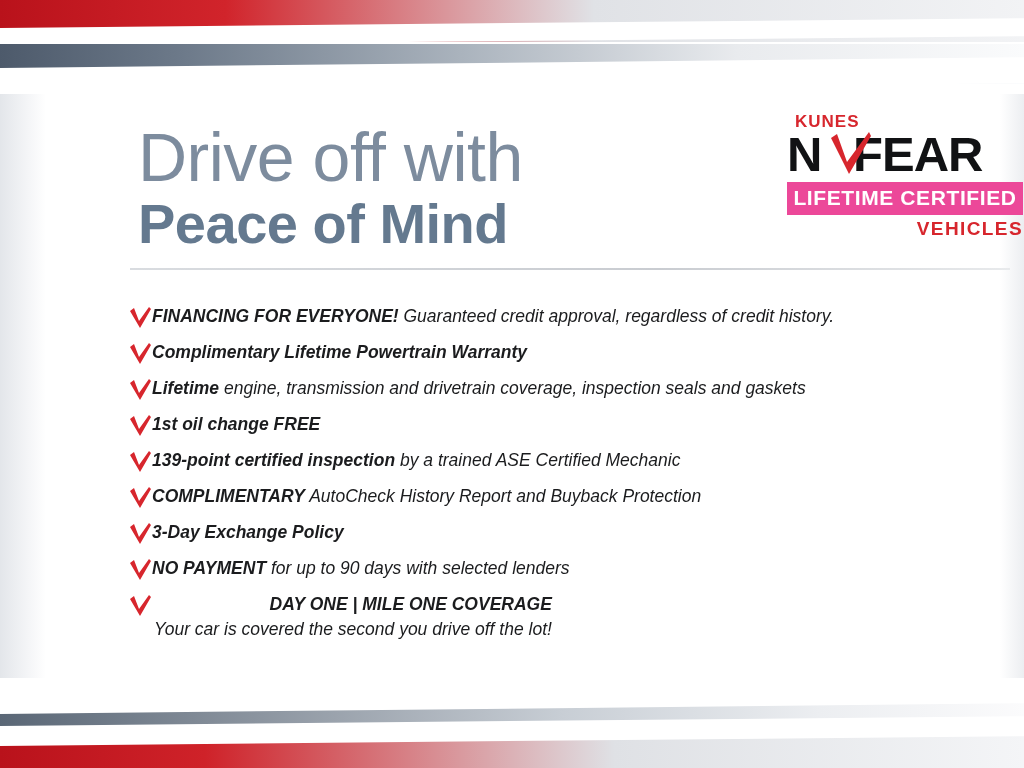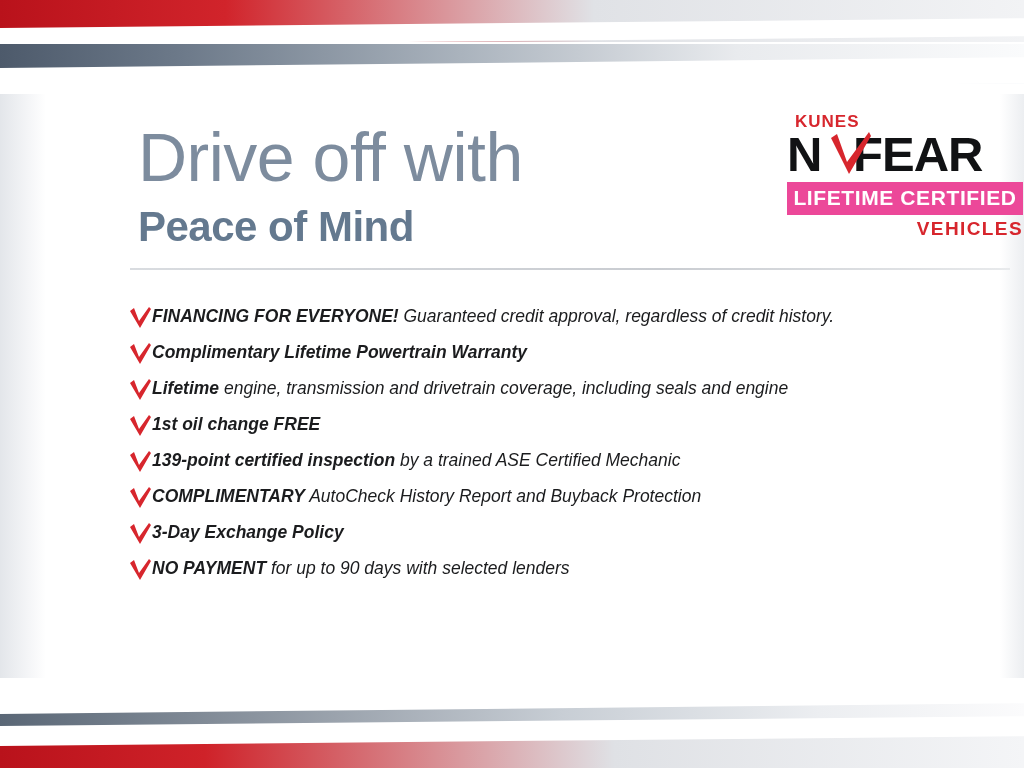--- a/index.html
+++ b/index.html
@@ -123,26 +123,26 @@
   }
   .headline .l1 {
     font-size: 68px;
     font-weight: 400;
     color: #7d8c9e;
     letter-spacing: -0.5px;
     line-height: 1.05;
     white-space: nowrap;
   }
   .headline .l2 {
-    font-size: 42px;
+    font-size: 56px;
     font-weight: 700;
     color: #64798f;
     letter-spacing: -0.5px;
     line-height: 1.12;
-    margin-top: 10px;
+    margin-top: 0;
     white-space: nowrap;
   }
 
   .divider {
     position: absolute;
     left: 130px;
     top: 268px;
     width: 880px;
     height: 2px;
     background: linear-gradient(90deg, #d9dce0 0%, #c9ccd1 60%, #e8eaec 100%);
@@ -299,21 +299,21 @@
       </span>
     </div>
 
     <div class="bullet">
       <span class="tick">
         <svg viewBox="0 0 24 22" width="24" height="22" aria-hidden="true">
             <path d="M2 4 L6 1 L11 14 L21 0 L23 2 L12 21 Z" fill="#d7262d"></path>
           </svg>
       </span>
       <span class="text">
-        <b>Lifetime</b><span> engine, transmission and drivetrain coverage, including seals and engine</span>
+        <b>Lifetime</b><span> engine, transmission and drivetrain coverage, inspection seals and gaskets</span>
       </span>
     </div>
 
     <div class="bullet">
       <span class="tick">
         <svg viewBox="0 0 24 22" width="24" height="22" aria-hidden="true">
             <path d="M2 4 L6 1 L11 14 L21 0 L23 2 L12 21 Z" fill="#d7262d"></path>
           </svg>
       </span>
       <span class="text">
@@ -358,20 +358,31 @@
       <span class="tick">
         <svg viewBox="0 0 24 22" width="24" height="22" aria-hidden="true">
             <path d="M2 4 L6 1 L11 14 L21 0 L23 2 L12 21 Z" fill="#d7262d"></path>
           </svg>
       </span>
       <span class="text">
         <b>NO PAYMENT</b><span> for up to 90 days with selected lenders</span>
       </span>
     </div>
 
+    <div class="bullet">
+      <span class="tick">
+        <svg viewBox="0 0 24 22" width="24" height="22" aria-hidden="true">
+            <path d="M2 4 L6 1 L11 14 L21 0 L23 2 L12 21 Z" fill="#d7262d"></path>
+          </svg>
+      </span>
+      <span class="text">
+        <b>DAY ONE | MILE ONE COVERAGE</b><span></span>
+        <span class="sub">Your car is covered the second you drive off the lot!</span>
+      </span>
+    </div>
 
   </div>
 
   <div class="bot-band">
     <div class="bot-grey"></div>
     <div class="bot-grey-cut"></div>
     <div class="bot-red"></div>
     <div class="bot-red-cut"></div>
   </div>
 

